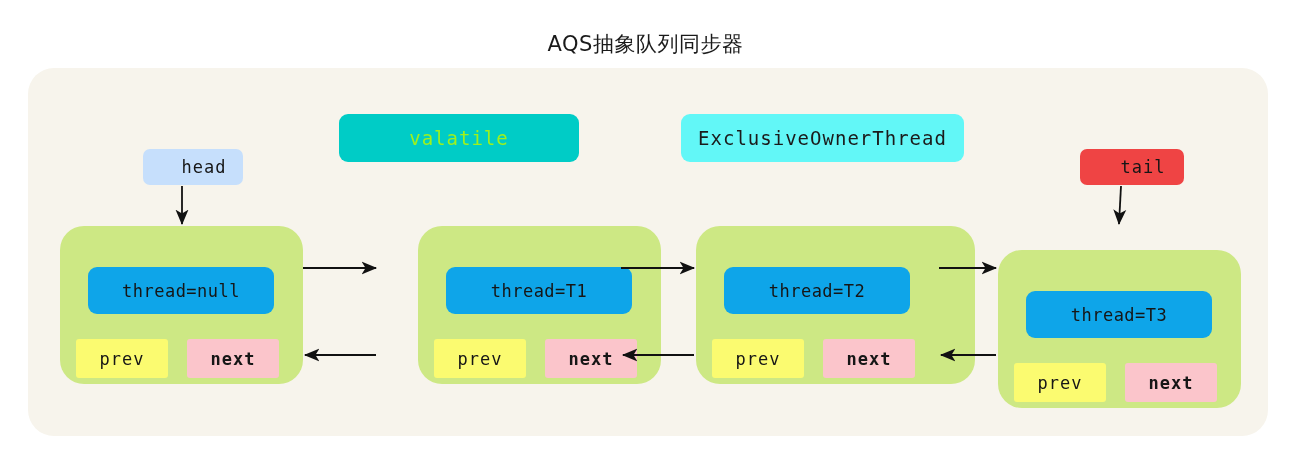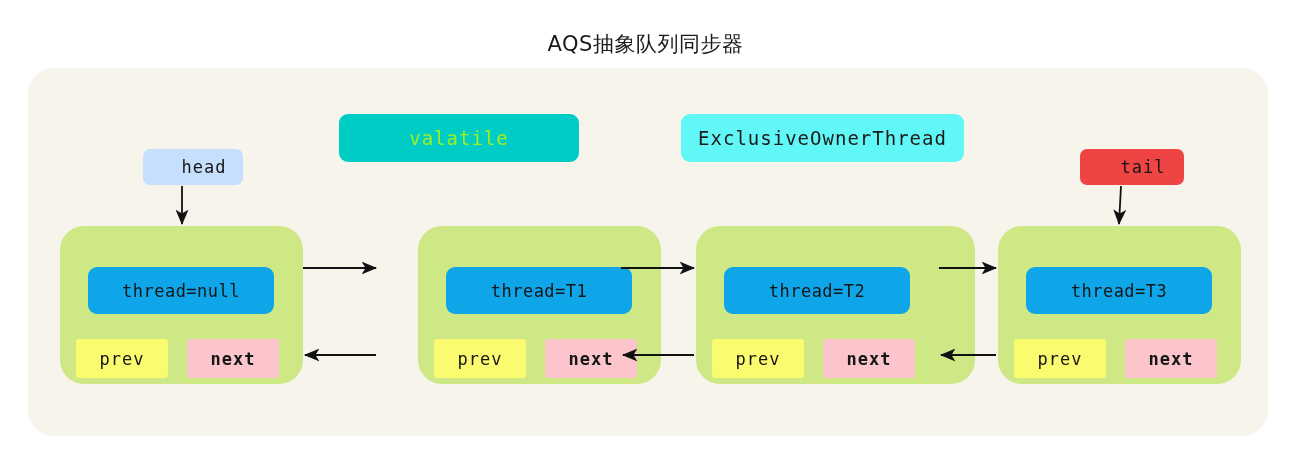--- a/index.html
+++ b/index.html
@@ -97,21 +97,21 @@
     position: absolute;
     top: 226px;
     width: 243px;
     height: 158px;
     background: #cde884;
     border-radius: 24px;
   }
   #node-0 { left: 60px; }
   #node-1 { left: 378px; margin-left: 40px; }
   #node-2 { left: 696px; padding-left: 36px; }
-  #node-3 { left: 998px; }
+  #node-3 { left: 998px; margin-top: 24px; }
 
   .thread-box {
     position: absolute;
     left: 28px;
     top: 41px;
     width: 186px;
     height: 47px;
     background: #0ea5e9;
     border-radius: 9px;
     display: flex;

